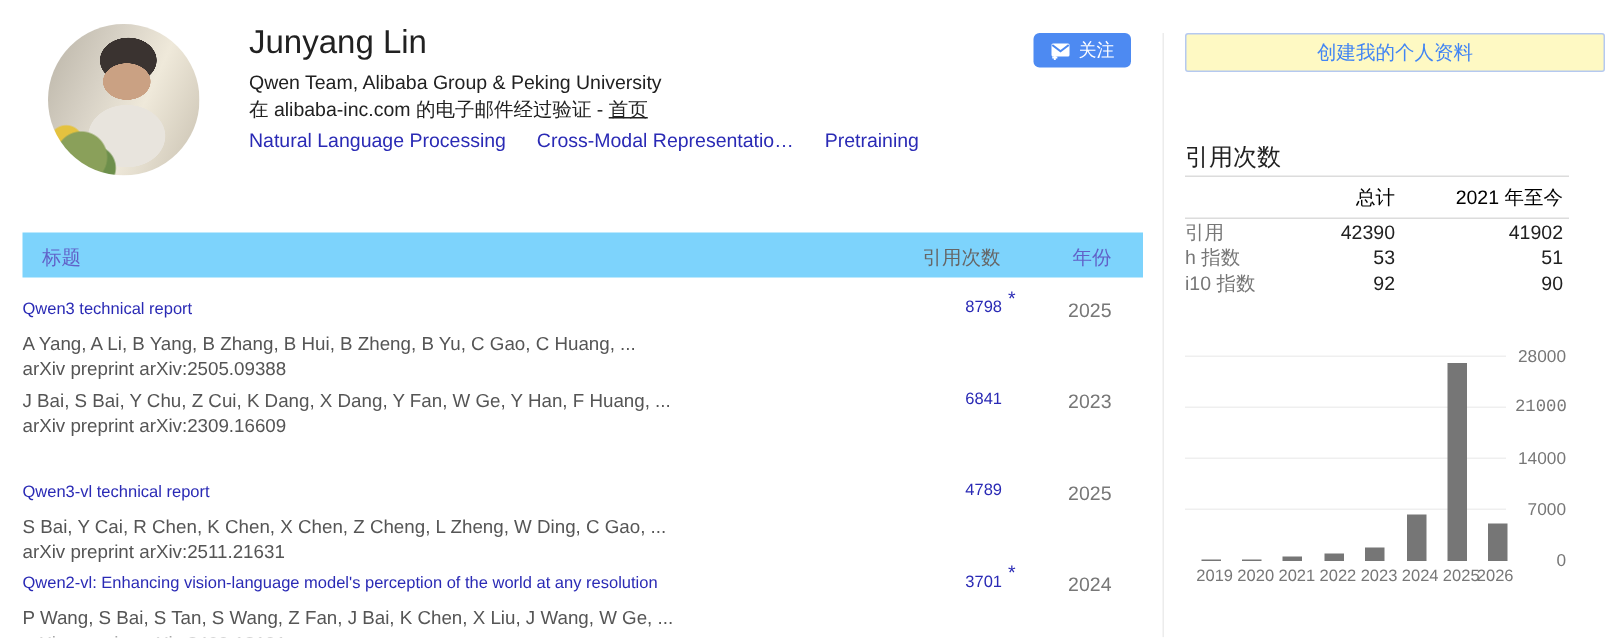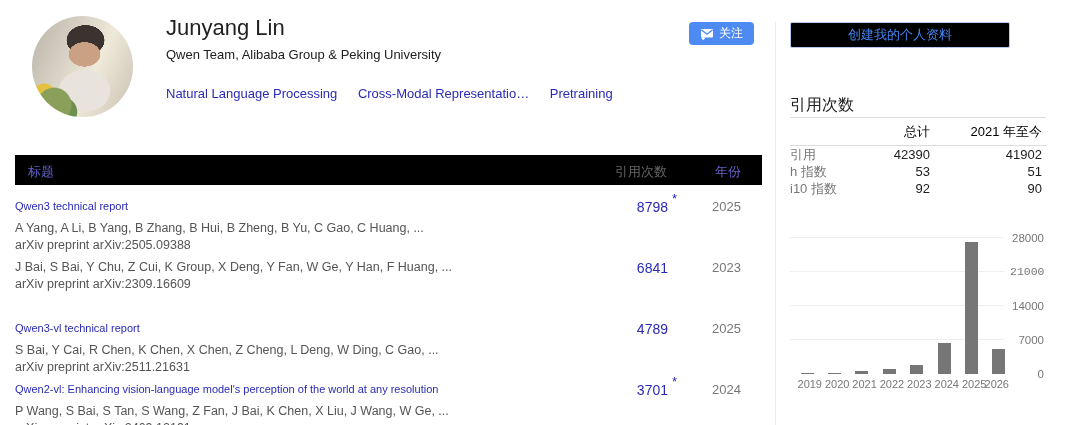--- a/index.html
+++ b/index.html
@@ -26,38 +26,38 @@
   .pinterests a { color:#2a2ab5; text-decoration:none; margin-right:17px; cursor:pointer; }
 
   .follow-btn { position:absolute; left:689px; top:22px; width:65px; height:23px;
     background:#4d8af2; border:none; border-radius:4px; color:#fff; font-size:12px;
     display:flex; align-items:center; justify-content:center; gap:5px; cursor:pointer;
     font-family:"Liberation Sans", sans-serif; }
 
   .vdivider { position:absolute; left:775px; top:22px; width:1px; height:403px; background:#ececec; }
 
   
-  .pub-head { position:absolute; left:15px; top:155px; width:747px; height:30px; background:#000000; }
+  .pub-head { position:absolute; left:15px; top:155px; width:747px; height:30px; background:#7dd3fc; }
   .pub-head .th-title { position:absolute; left:13px; top:8px; font-size:13px; color:#6161c8; cursor:pointer; }
   .pub-head .th-cited { position:absolute; right:95px; top:8px; font-size:13px; color:#666; }
   .pub-head .th-year  { position:absolute; right:21px; top:8px; font-size:13px; color:#6161c8; cursor:pointer; }
 
   .pub-list { position:absolute; left:15px; top:185px; width:747px; }
   .pub-row { position:relative; height:61px; padding-top:12px; }
   .pub-title { font-size:11px; color:#2a2ab5; text-decoration:none; display:inline-block; max-width:590px;
     white-space:nowrap; overflow:hidden; line-height:18px; cursor:pointer; }
   .pub-authors, .pub-venue { font-size:12.5px; color:#555; line-height:15px; margin-top:2px;
     white-space:nowrap; overflow:hidden; max-width:590px; }
-  .cell-cited { position:absolute; top:14px; left:560px; width:93px; text-align:right; font-size:14px; }
+  .cell-cited { position:absolute; top:14px; left:560px; width:93px; text-align:right; font-size:11px; }
   .cell-cited a { color:#2a2ab5; text-decoration:none; cursor:pointer; }
   .cited-star { position:absolute; top:6px; left:657px; width:12px; font-size:13px; color:#2a2ab5; }
   .cell-year { position:absolute; top:14px; left:640px; width:86px; text-align:right; font-size:13px; color:#777; }
 
   
-  .create-btn { position:absolute; left:790px; top:22px; width:220px; height:26px; background:#000000;
+  .create-btn { position:absolute; left:790px; top:22px; width:280px; height:26px; background:#fef9c3;
     border:1px solid #b5c9f0; border-radius:2px; color:#4285f4; font-size:13px; cursor:pointer;
     font-family:"Liberation Sans", sans-serif; }
   .cited-title { position:absolute; left:790px; top:95px; font-size:16px; color:#212121; }
 
   .stats { position:absolute; left:790px; top:117px; width:256px; font-size:13px; }
   .stats-hrow { display:flex; align-items:center; height:29px; border-top:1px solid #dcdcdc;
     border-bottom:1px solid #dcdcdc; color:#000000; }
   .stats-row { display:flex; align-items:center; height:17px; color:#777; }
   .stats-row:first-of-type { margin-top:8px; }
   .sc-label { width:92px; }
@@ -73,20 +73,23 @@
   .xlabel { position:absolute; bottom:2px; width:30px; text-align:right; font-size:11px; color:#777; }
 </style>
 </head>
 <body>
 
 <div class="page">
 
   <div class="avatar"></div>
   <div class="pname">Junyang Lin</div>
   <div class="paffil">Qwen Team, Alibaba Group &amp; Peking University</div>
+  <div class="pmail">
+    <span>在 alibaba-inc.com 的电子邮件经过验证 - </span><a>首页</a>
+  </div>
   <div class="pinterests">
     <a>Natural Language Processing</a>
     <a>Cross-Modal Representatio…</a>
     <a>Pretraining</a>
   </div>
 
   <button class="follow-btn">
     <svg width="14" height="14" viewBox="0 0 14 14">
       <rect x="1" y="2" width="12" height="8.6" rx="1" fill="#fff"></rect>
       <path d="M1.5 3 L7 7.2 L12.5 3" stroke="#4d8af2" stroke-width="1.4" fill="none"></path>
@@ -108,30 +111,30 @@
     <div class="pub-row">
       <a class="pub-title">Qwen3 technical report</a>
       <div class="pub-authors">A Yang, A Li, B Yang, B Zhang, B Hui, B Zheng, B Yu, C Gao, C Huang, ...</div>
       <div class="pub-venue">arXiv preprint arXiv:2505.09388</div>
       <div class="cell-cited"><a>8798</a></div>
       <span class="cited-star">*</span>
       <div class="cell-year">2025</div>
     </div>
 
     <div class="pub-row">
-      <div class="pub-authors">J Bai, S Bai, Y Chu, Z Cui, K Group, X Deng, Y Fan, W Ge, Y Han, F Huang, ...</div>
+      <div class="pub-authors">J Bai, S Bai, Y Chu, Z Cui, K Dang, X Dang, Y Fan, W Ge, Y Han, F Huang, ...</div>
       <div class="pub-venue">arXiv preprint arXiv:2309.16609</div>
       <div class="cell-cited"><a>6841</a></div>
       <span class="cited-star"></span>
       <div class="cell-year">2023</div>
     </div>
 
     <div class="pub-row">
       <a class="pub-title">Qwen3-vl technical report</a>
-      <div class="pub-authors">S Bai, Y Cai, R Chen, K Chen, X Chen, Z Cheng, L Deng, W Ding, C Gao, ...</div>
+      <div class="pub-authors">S Bai, Y Cai, R Chen, K Chen, X Chen, Z Cheng, L Zheng, W Ding, C Gao, ...</div>
       <div class="pub-venue">arXiv preprint arXiv:2511.21631</div>
       <div class="cell-cited"><a>4789</a></div>
       <span class="cited-star"></span>
       <div class="cell-year">2025</div>
     </div>
 
     <div class="pub-row">
       <a class="pub-title">Qwen2-vl: Enhancing vision-language model's perception of the world at any resolution</a>
       <div class="pub-authors">P Wang, S Bai, S Tan, S Wang, Z Fan, J Bai, K Chen, X Liu, J Wang, W Ge, ...</div>
       <div class="pub-venue">arXiv preprint arXiv:2409.12191</div>

